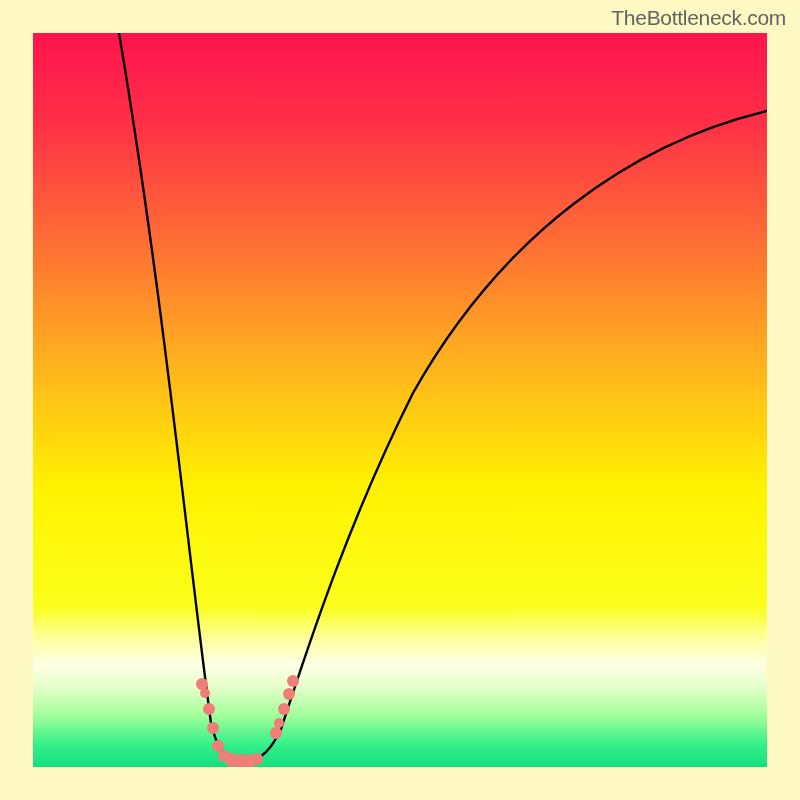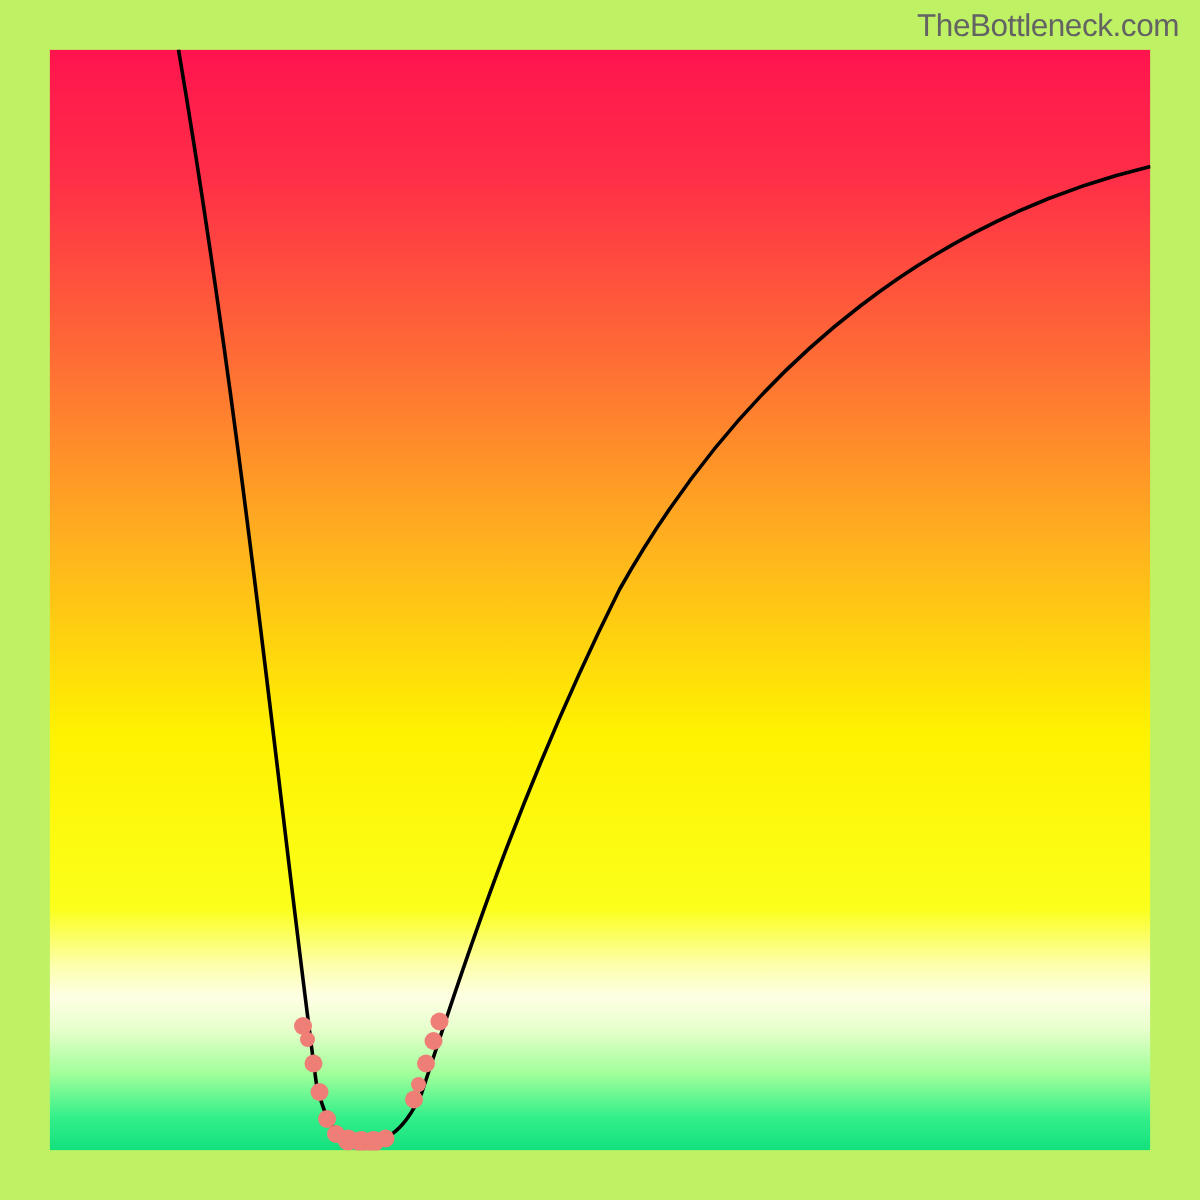--- a/index.html
+++ b/index.html
@@ -10,21 +10,21 @@
     background: #000;
     overflow: hidden;
     font-family: Arial, Helvetica, sans-serif;
   }
   .frame {
     position: absolute;
     left: 0;
     top: 0;
     width: 800px;
     height: 800px;
-    background: #bef264;
+    background: #fef9c3;
   }
   .plot-area {
     position: absolute;
     left: 33px;
     top: 33px;
     width: 734px;
     height: 734px;
     overflow: hidden;
   }
   .gradient {

